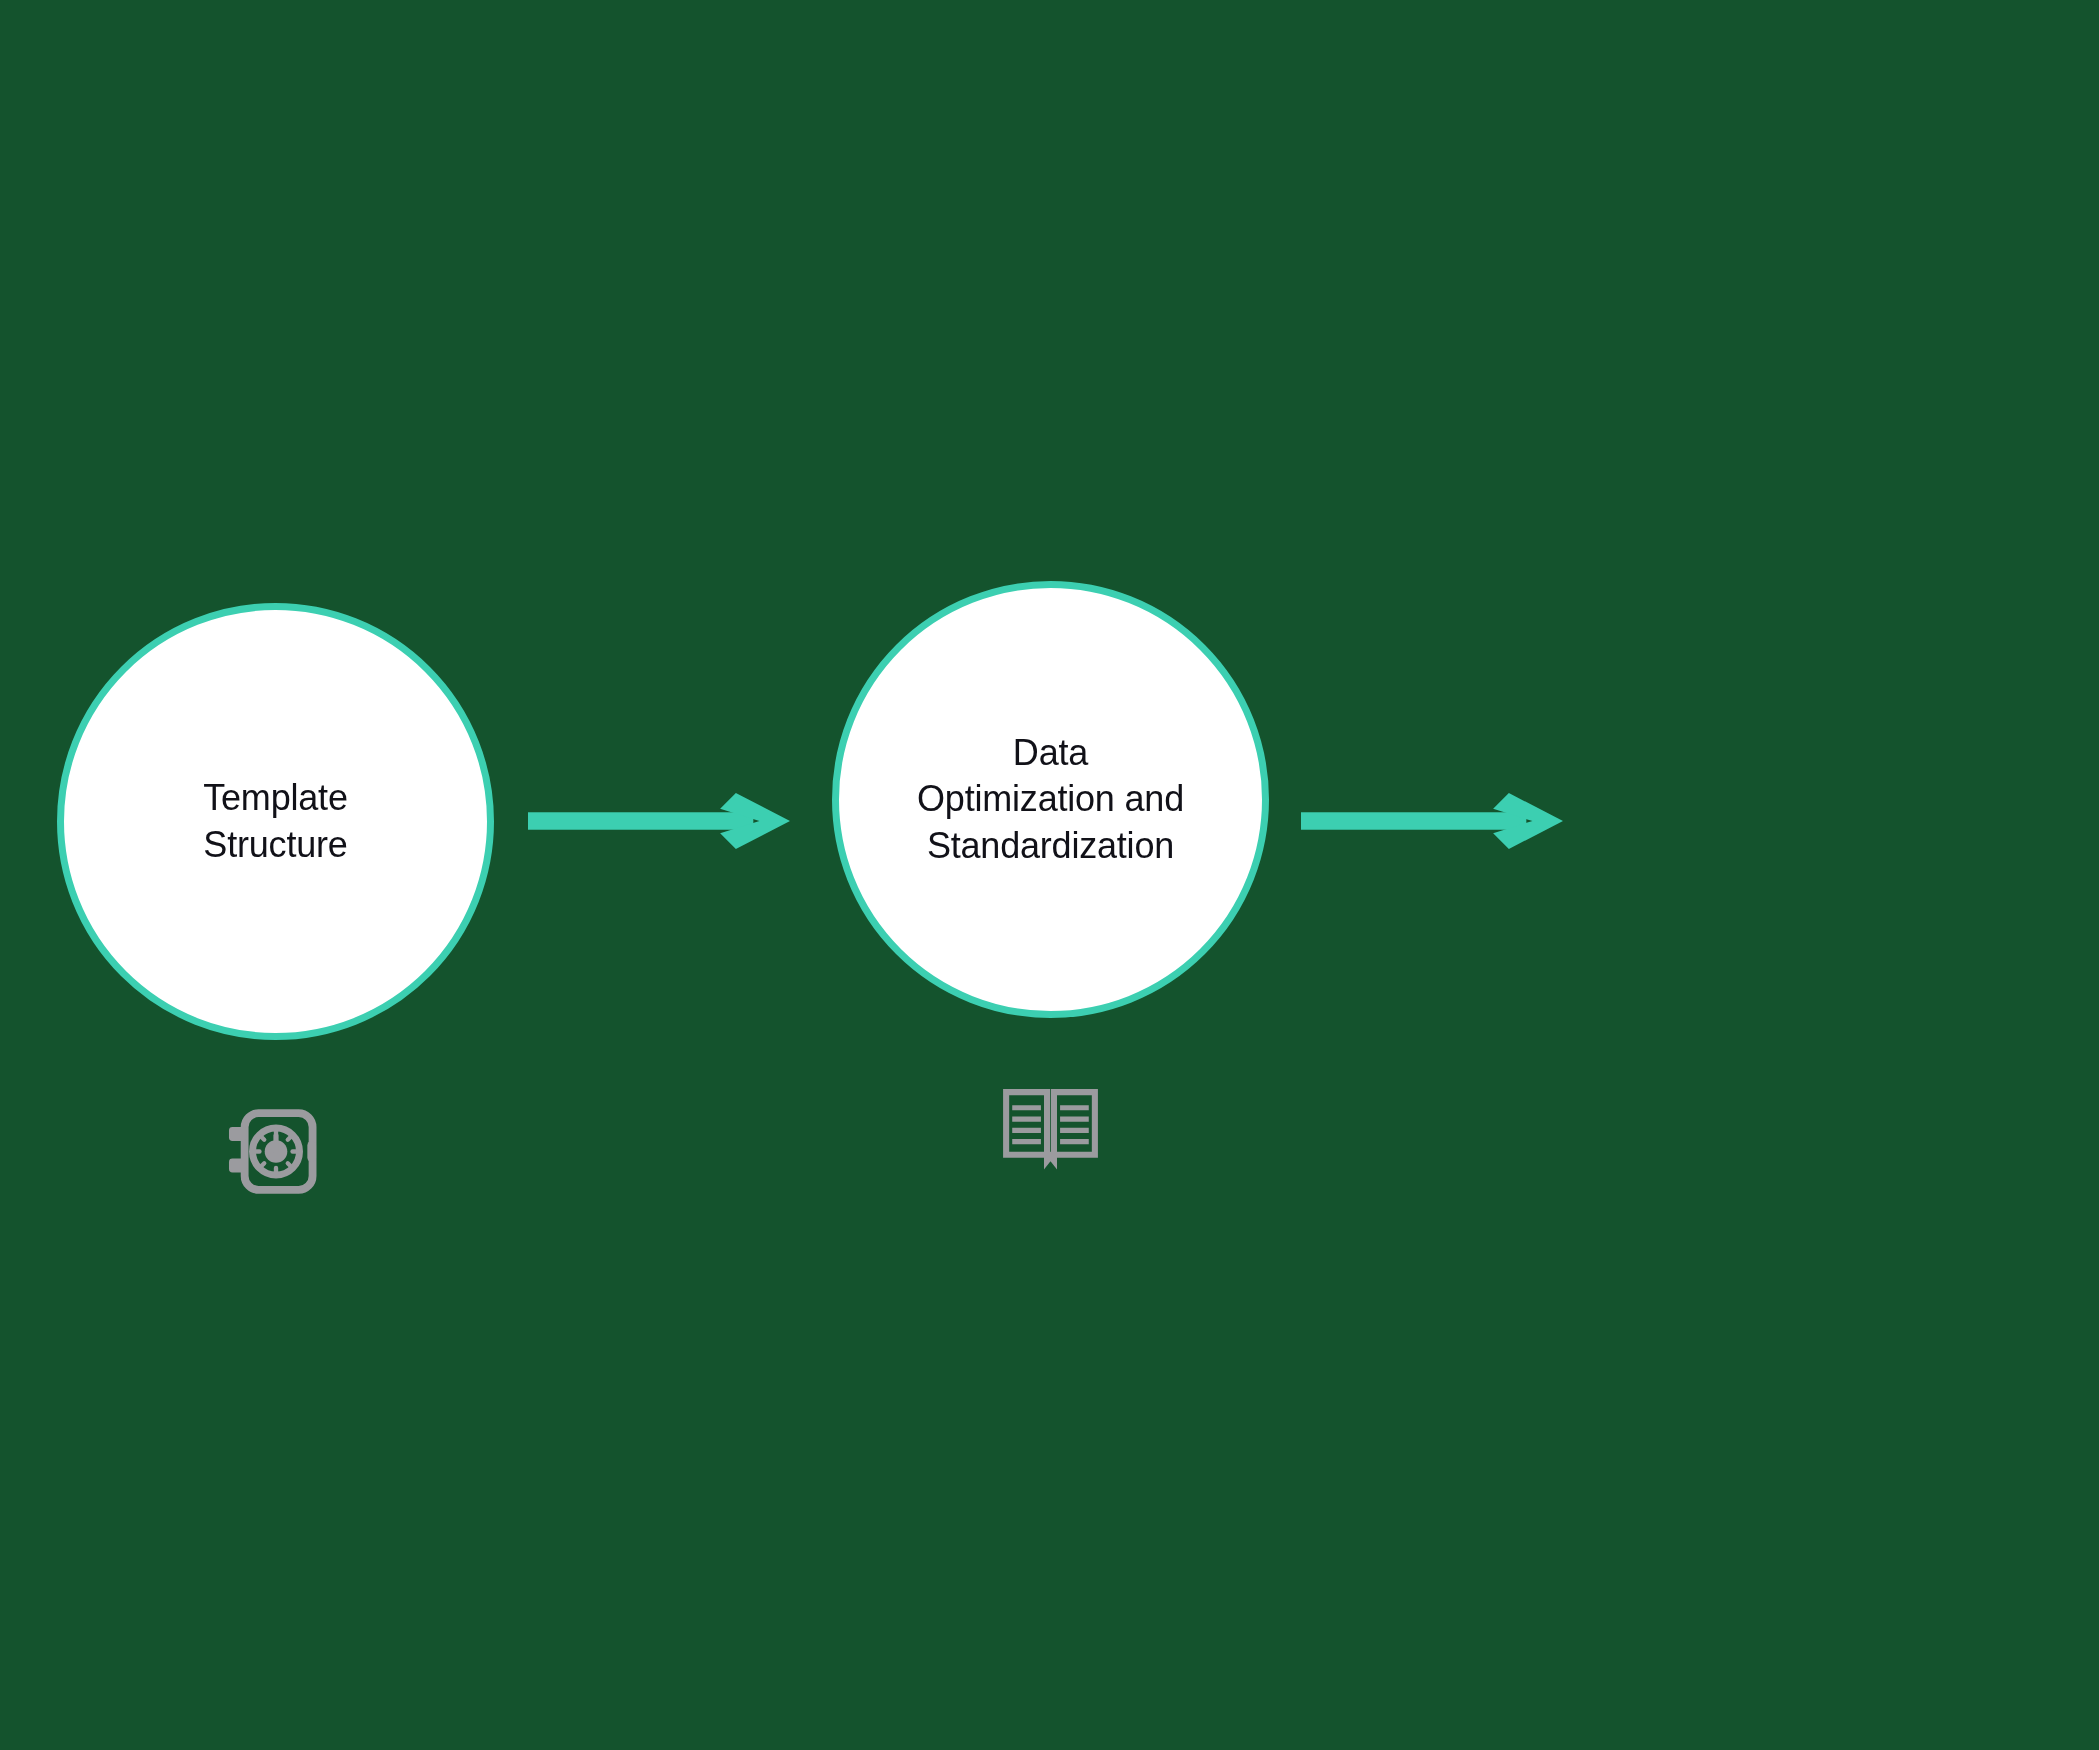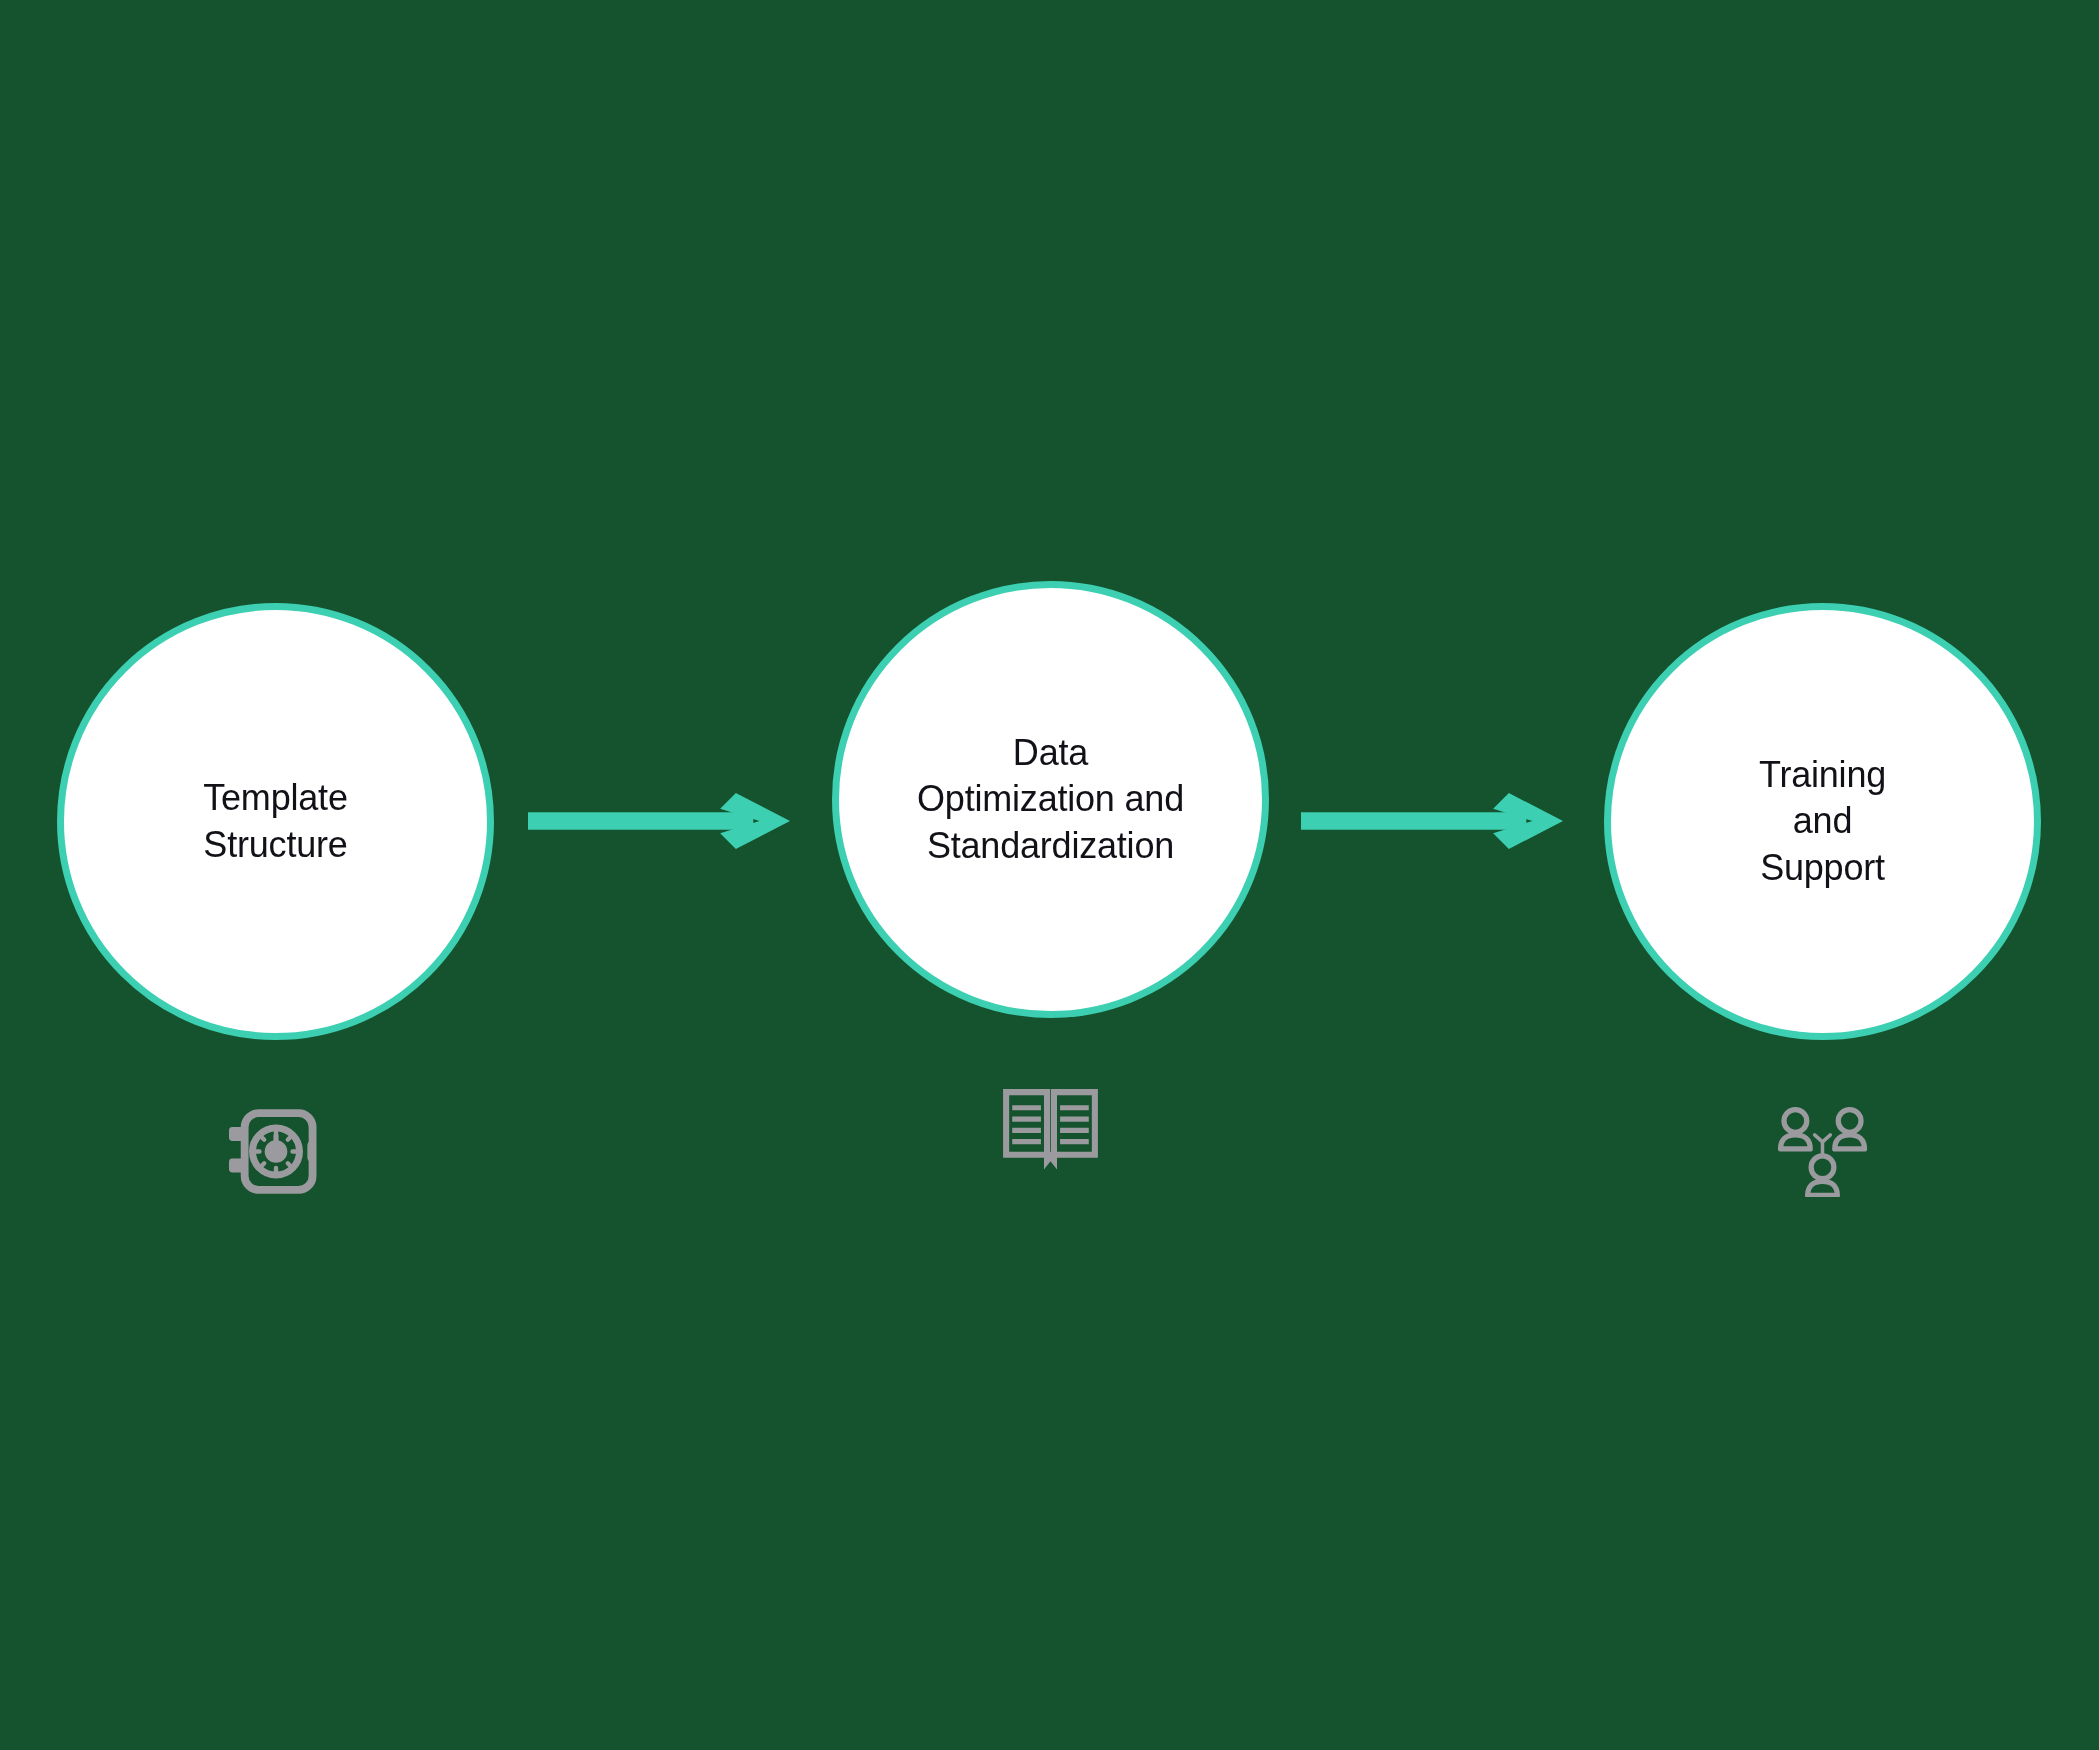--- a/index.html
+++ b/index.html
@@ -173,42 +173,16 @@
 
     <div class="arrow" id="arrow-2">
       <svg width="262" height="70" viewBox="0 0 300 80">
         <g fill="#3ccfb1">
           <rect x="0" y="30" width="258" height="20"></rect>
           <polygon points="238,8 300,40 238,72 220,54 265,40 220,26"></polygon>
         </g>
       </svg>
     </div>
 
-    <div class="node" id="node-3">
-      <div class="node-circle">
-        <div class="node-label">Training
-and
-Support</div>
-      </div>
-      <div class="node-icon">
-        <svg width="98" height="91" viewBox="0 0 112 104" fill="none" stroke="#9b9b9f" stroke-width="6" stroke-linecap="round" stroke-linejoin="round">
-
-          <g stroke-width="4">
-            <line x1="56" y1="41" x2="47" y2="33"></line>
-            <line x1="56" y1="41" x2="65" y2="33"></line>
-            <line x1="56" y1="41" x2="56" y2="54"></line>
-          </g>
-
-          <circle cx="25" cy="17" r="13"></circle>
-          <path d="M8 49 C8 38 15 33 25 33 C35 33 42 38 42 49 Z"></path>
-
-          <circle cx="87" cy="17" r="13"></circle>
-          <path d="M70 49 C70 38 77 33 87 33 C97 33 104 38 104 49 Z"></path>
-
-          <circle cx="56" cy="70" r="13"></circle>
-          <path d="M39 102 C39 91 46 86 56 86 C66 86 73 91 73 102 Z"></path>
-        </svg>
-      </div>
-    </div>
 
   </div>
 </div>
 
 
 </body></html>

